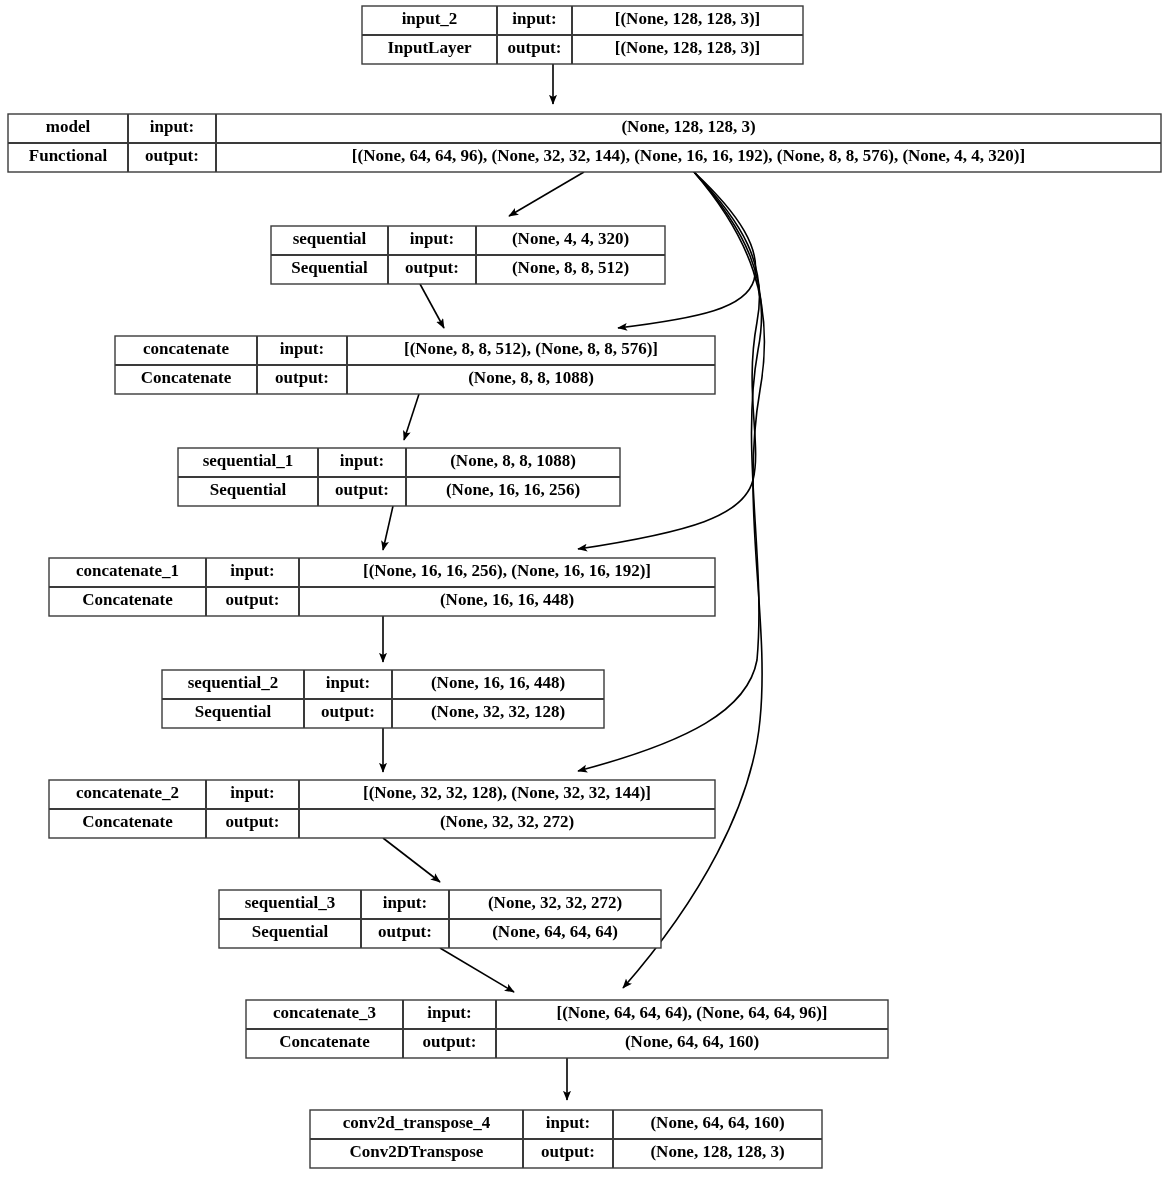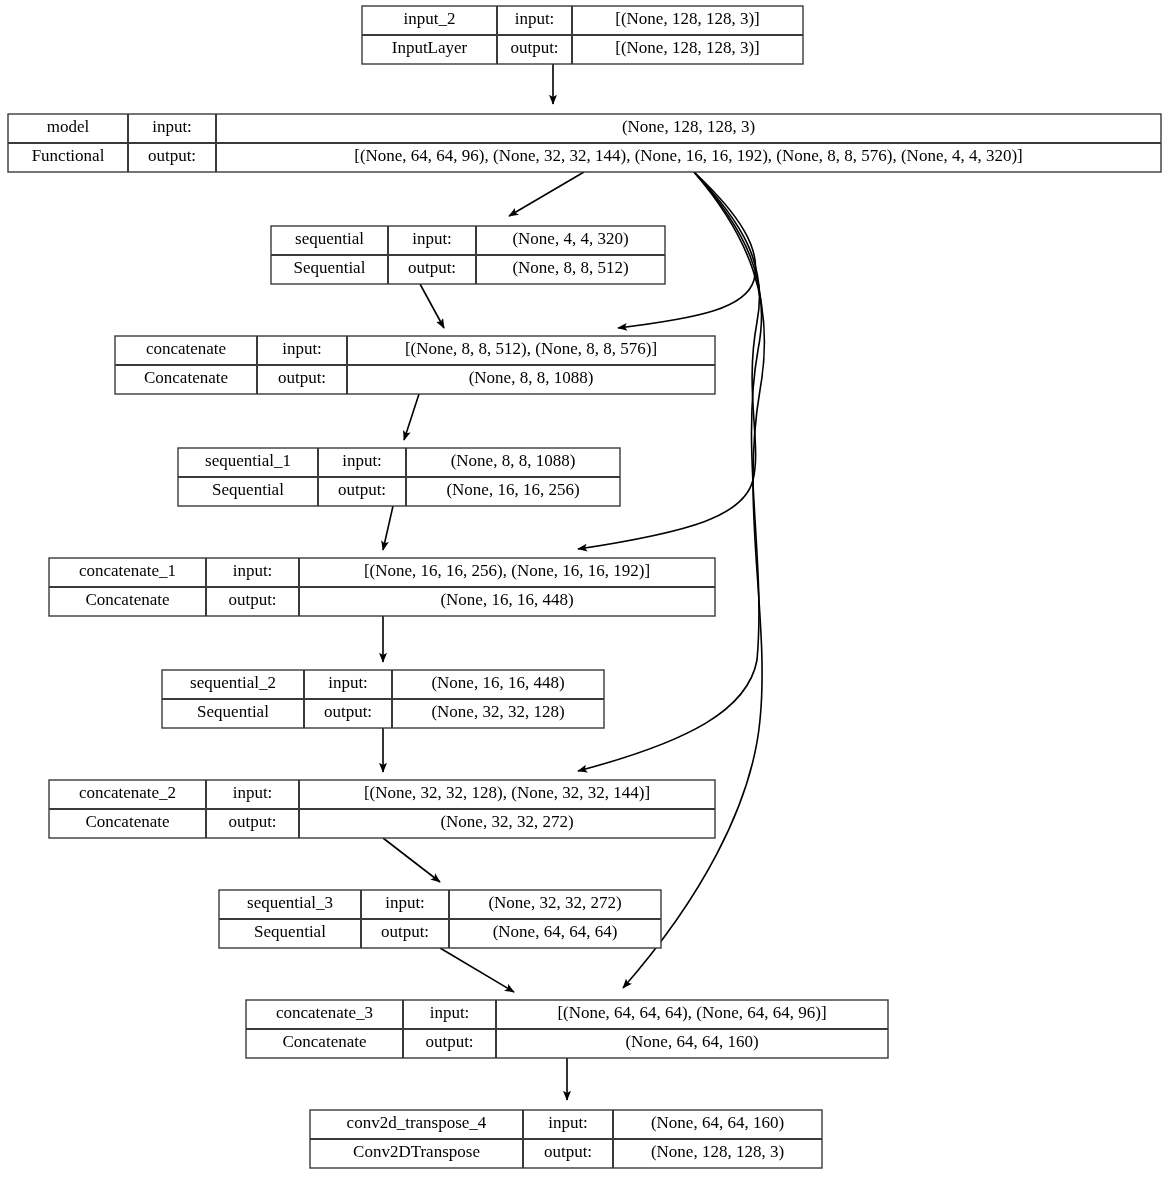--- a/index.html
+++ b/index.html
@@ -10,20 +10,21 @@
   body {
     width: 1168px;
     height: 1180px;
     font-family: "Liberation Serif", "DejaVu Serif", serif;
     overflow: hidden;
   }
   #graph-root {
     position: relative;
     width: 1168px;
     height: 1180px;
+    font-weight: bold;
   }
   svg.graph-canvas {
     position: absolute;
     top: 0;
     left: 0;
     width: 1168px;
     height: 1180px;
     display: block;
   }
   .node-box {

